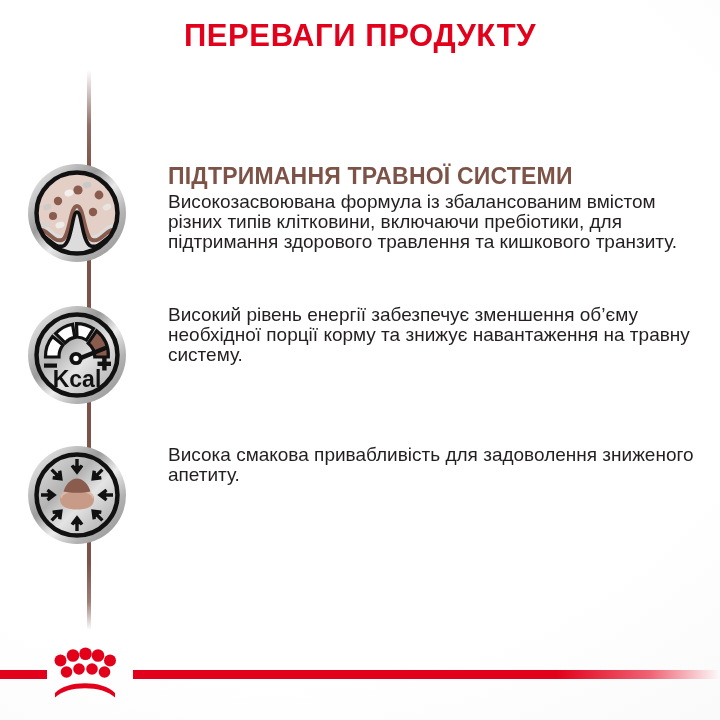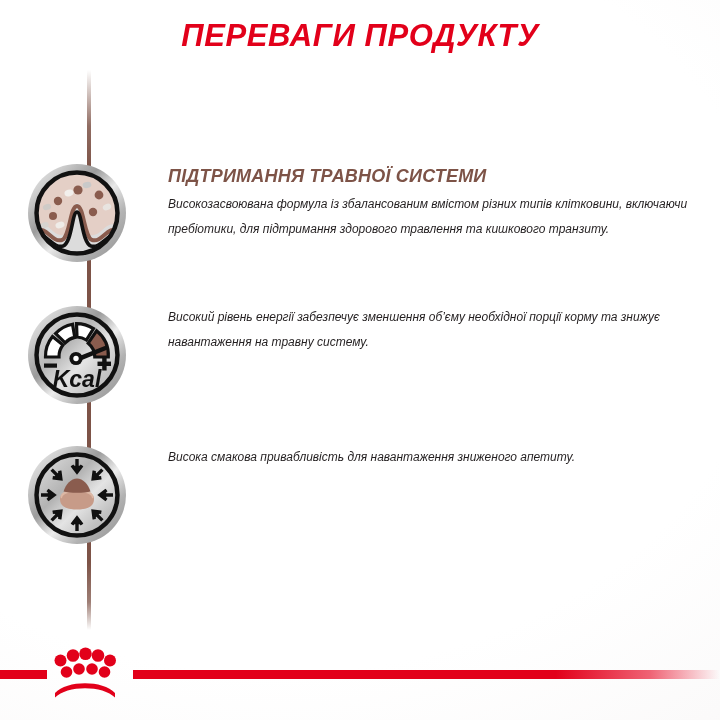--- a/index.html
+++ b/index.html
@@ -15,21 +15,20 @@
     background: #ffffff;
   }
 
   .page {
     position: relative;
     width: 720px;
     height: 720px;
     background:
       radial-gradient(ellipse 900px 700px at 38% 40%, #ffffff 0%, #ffffff 55%, #fbfafa 78%, #f6f4f3 100%);
     overflow: hidden;
-    font-style: italic;
   }
 
   
   .title {
     position: absolute;
     top: 17px;
     left: 0;
     width: 720px;
     text-align: center;
     font-size: 31px;
@@ -77,32 +76,32 @@
   }
 
   .text-col {
     position: absolute;
     left: 168px;
     top: 0;
     width: 530px;
   }
 
   .bhead {
-    font-size: 18px;
+    font-size: 23px;
     line-height: 26px;
     font-weight: bold;
     color: #7d5347;
     letter-spacing: 0.2px;
     text-transform: uppercase;
     margin: 0 0 3px 0;
     white-space: nowrap;
   }
   .bbody {
-    font-size: 12px;
-    line-height: 25px;
+    font-size: 19px;
+    line-height: 20px;
     color: #231f20;
     margin: 0;
   }
 
   
   .footer {
     position: absolute;
     left: 0;
     bottom: 0;
     width: 720px;
@@ -274,21 +273,21 @@
             <use href="#arrow3" transform="translate(50,77) rotate(180)"></use>
             <use href="#arrow3" transform="translate(31,69) rotate(225)"></use>
             <use href="#arrow3" transform="translate(23,50) rotate(270)"></use>
             <use href="#arrow3" transform="translate(31,31) rotate(315)"></use>
           </g>
         </g>
         <circle cx="50" cy="50" r="40.5" fill="none" stroke="#111111" stroke-width="4.5"></circle>
       </svg>
     </div>
     <div class="text-col">
-      <p class="bbody">Висока смакова привабливість для навантаження зниженого апетиту.</p>
+      <p class="bbody">Висока смакова привабливість для задоволення зниженого апетиту.</p>
     </div>
   </div>
 
   <div class="footer">
     <div class="bar-left"></div>
     <div class="bar-right"></div>
     <div class="crown">
       <svg viewBox="0 0 72 52" width="72" height="52" aria-hidden="true">
         <g fill="#e2001a">
 

